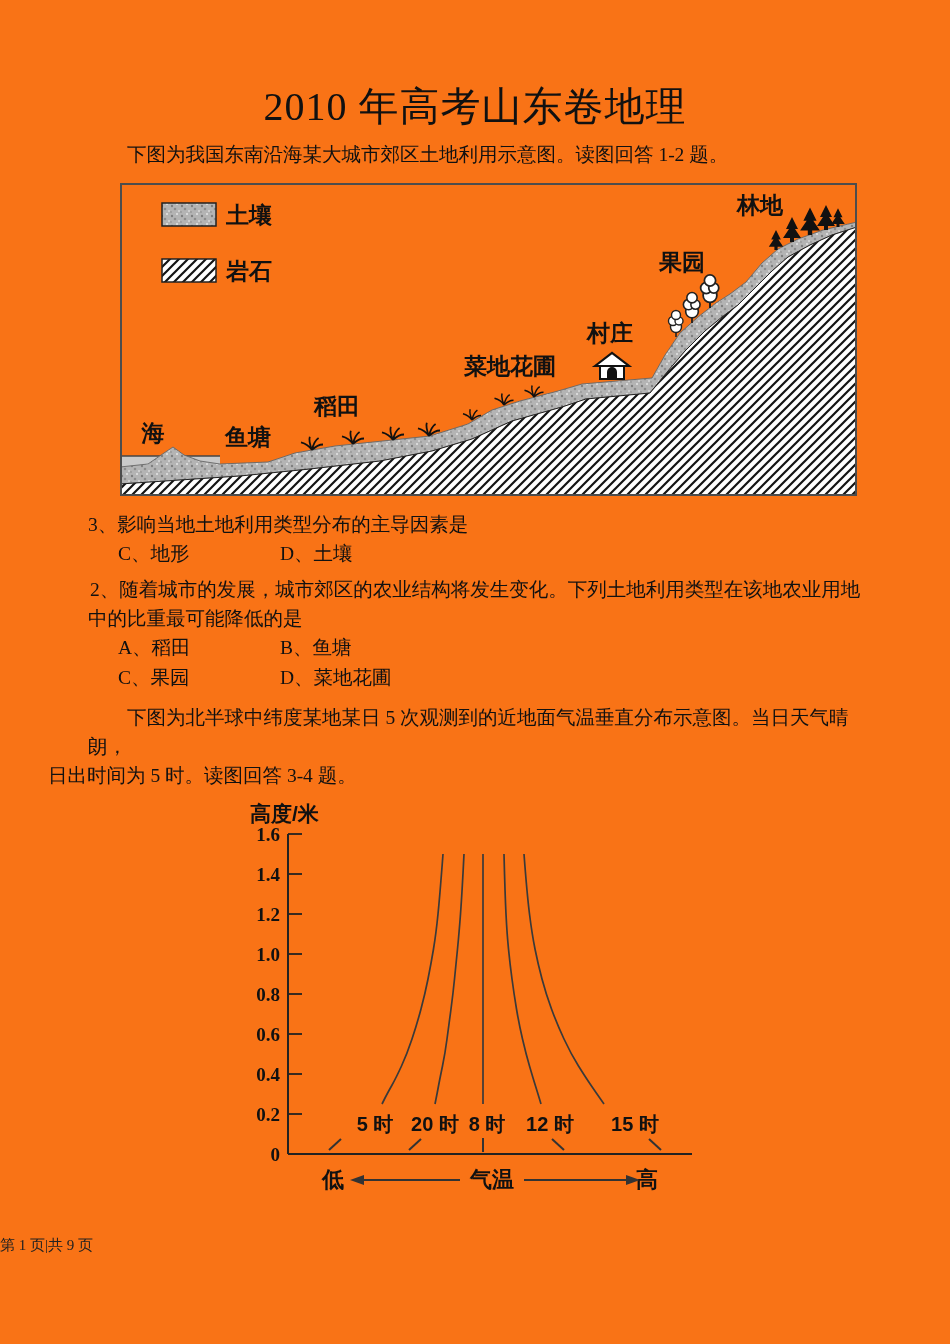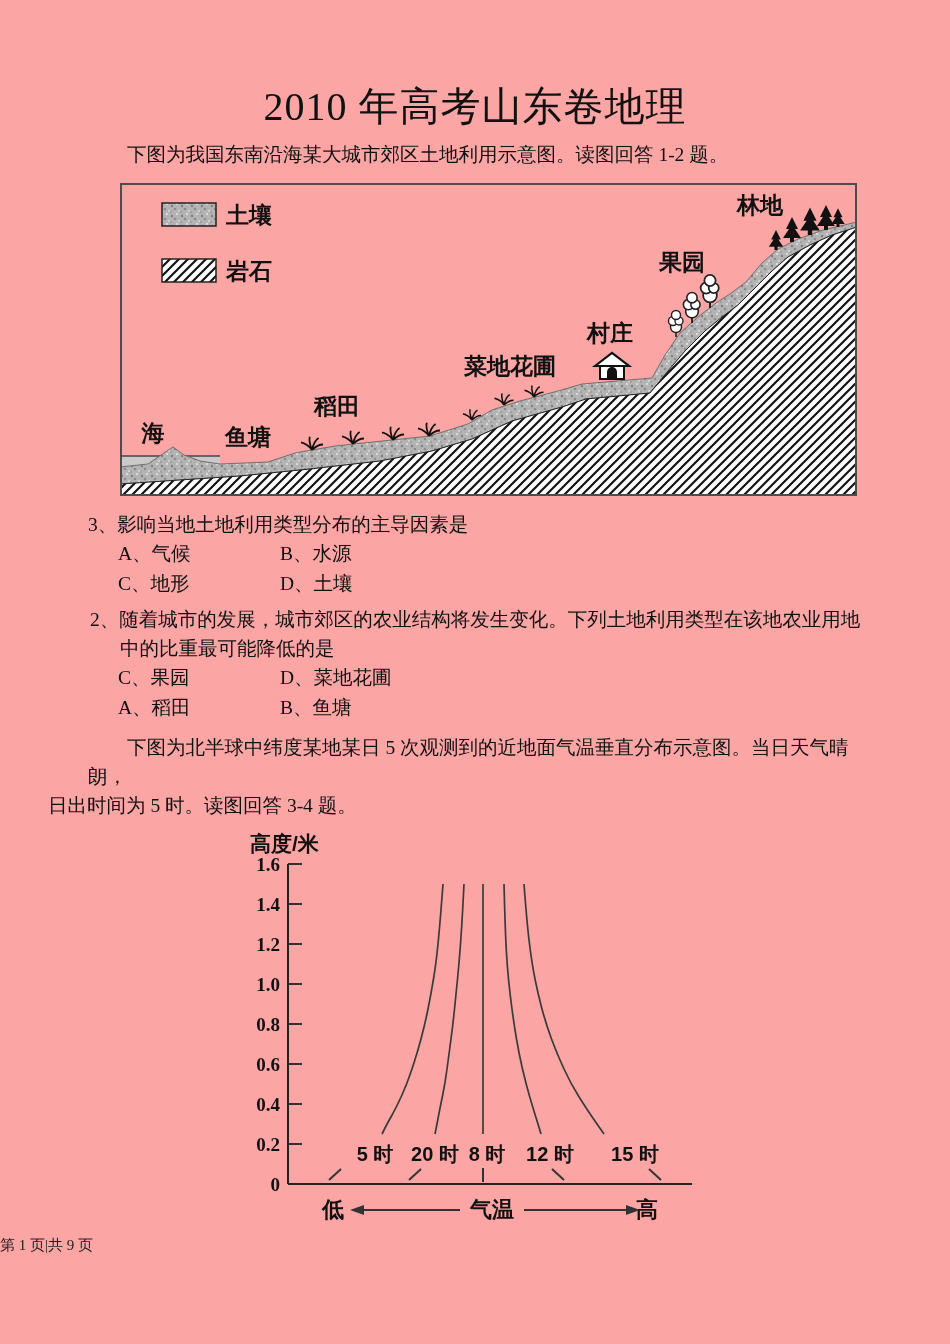--- a/index.html
+++ b/index.html
@@ -1,31 +1,31 @@
 <!DOCTYPE html>
 <html><head>
 <meta charset="utf-8">
 <style>
   html,body{margin:0;padding:0;background:#ffffff;}
   .page{
-    position:relative;width:950px;height:1344px;background:#fca5a5;
+    position:relative;width:950px;height:1344px;background:#f97316;
     font-family:"Liberation Serif","DejaVu Serif",serif;color:#111;overflow:hidden;
   }
   .title{
     margin:0;padding-top:84px;text-align:center;
     font-size:40px;font-weight:normal;letter-spacing:1px;line-height:46px;
   }
   .para{margin:10px 88px 0;font-size:19.5px;line-height:29px;font-family:Liberation Serif, serif;}
   .indent{text-indent:2em;}
   .noindent{text-indent:0;margin-left:48px;}
   .tight{}
   .fig1{margin:14px 0 0 120px;width:737px;height:313px;}
   .stem{margin:14px 88px 0;font-size:19.5px;line-height:29px;}
   .stem2{margin:6px 88px 0;text-align:center;}
-  .cont{margin:0 120px;}
+  .cont{margin:0 88px;}
   .optrow{margin:0 88px;padding-left:30px;font-size:19.5px;line-height:30px;}
   .opt.c1{display:inline-block;width:162px;}
   .fig2{margin:4px 0 0 230px;width:480px;height:410px;}
   .footer{position:absolute;top:1236px;left:0;width:100%;text-align:left;
           font-size:15px;color:#222;}
   
   .flabel{font:bold 23px "Liberation Sans","DejaVu Sans",sans-serif;fill:#111;}
   .tick{font:bold 19px "Liberation Serif","DejaVu Serif",serif;fill:#111;}
   .tlabel{font:bold 20px "Liberation Sans","DejaVu Sans",sans-serif;fill:#111;}
   .big{font-size:22px;}
@@ -130,33 +130,30 @@
         <rect x="42" y="76" width="54" height="23" fill="url(#hatch)" stroke="#222" stroke-width="1.5"></rect>
         <text class="flabel" x="106" y="96">岩石</text>
       </g>
 
       <rect x="1" y="1" width="735" height="311" fill="none" stroke="#4d4d4d" stroke-width="2"></rect>
     </svg>
   </div>
 
   <p class="stem">3、影响当地土地利用类型分布的主导因素是</p>
   <div class="optrow">
-    <span class="opt c1">A、气候</span><span class="opt">B、水源</span>
-  </div>
-  <div class="optrow">
     <span class="opt c1">C、地形</span><span class="opt">D、土壤</span>
   </div>
 
   <p class="stem stem2">2、随着城市的发展，城市郊区的农业结构将发生变化。下列土地利用类型在该地农业用地</p>
   <p class="para noindent cont" style="margin-top:0">中的比重最可能降低的是</p>
   <div class="optrow">
+    <span class="opt c1">A、稻田</span><span class="opt">B、鱼塘</span>
+  </div>
+  <div class="optrow">
     <span class="opt c1">C、果园</span><span class="opt">D、菜地花圃</span>
-  </div>
-  <div class="optrow">
-    <span class="opt c1">A、稻田</span><span class="opt">B、鱼塘</span>
   </div>
 
   <p class="para indent tight">下图为北半球中纬度某地某日 5 次观测到的近地面气温垂直分布示意图。当日天气晴朗，</p>
   <p class="para noindent" style="margin-top:0">日出时间为 5 时。读图回答 3-4 题。</p>
 
   <div class="fig2">
     <svg id="tempchart" width="480" height="410" viewBox="0 0 480 410">
         <line x1="58" y1="40" x2="58" y2="360" stroke="#222" stroke-width="2"></line>
         <line x1="58" y1="360" x2="462" y2="360" stroke="#222" stroke-width="2"></line>
         <line x1="58" y1="40" x2="72" y2="40" stroke="#222" stroke-width="1.8"></line>

